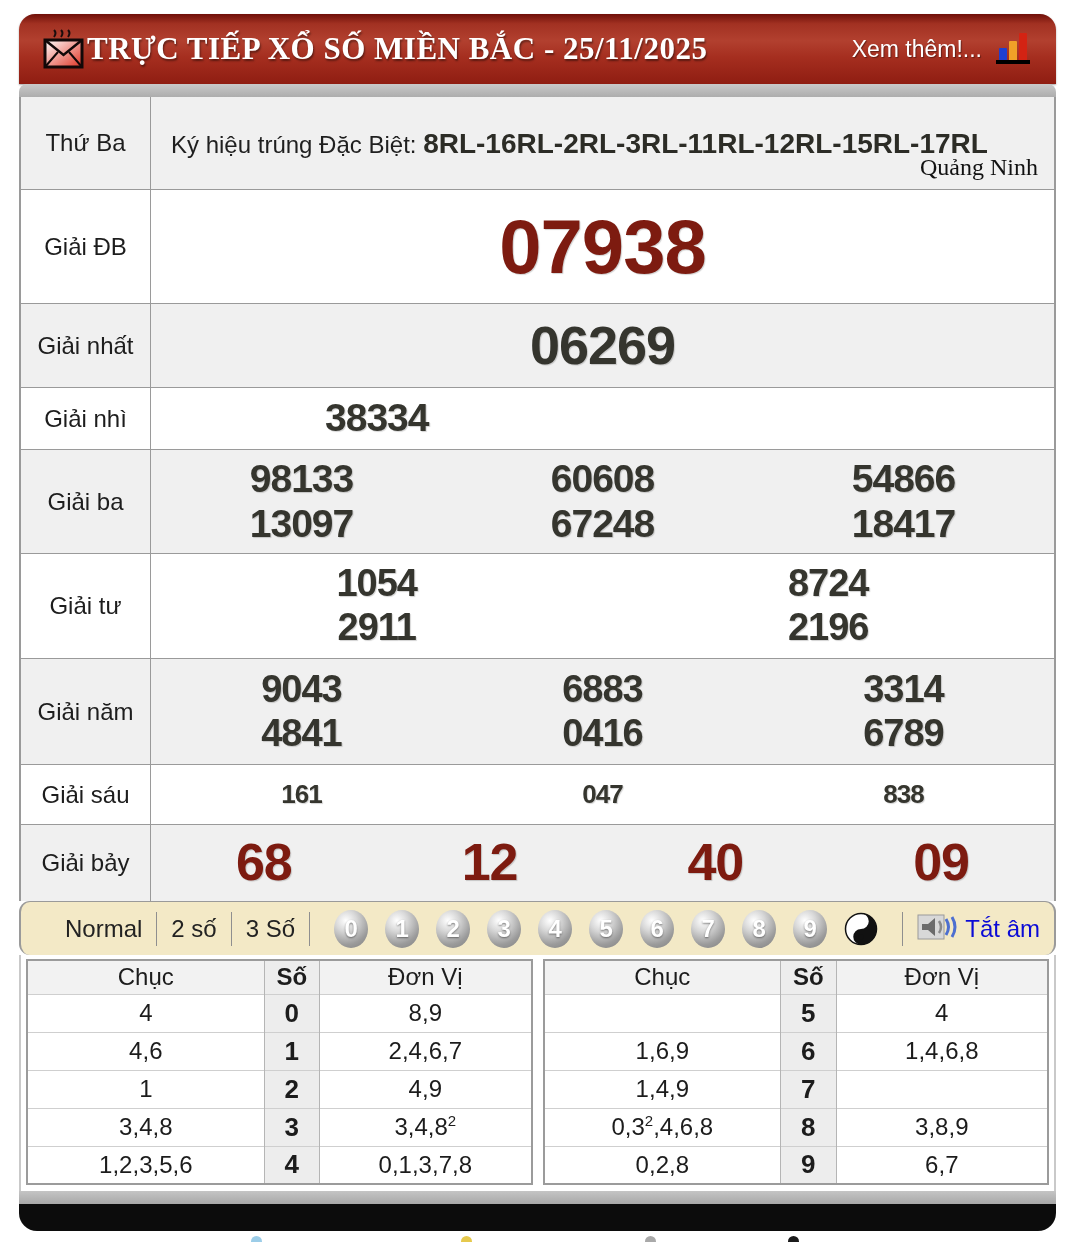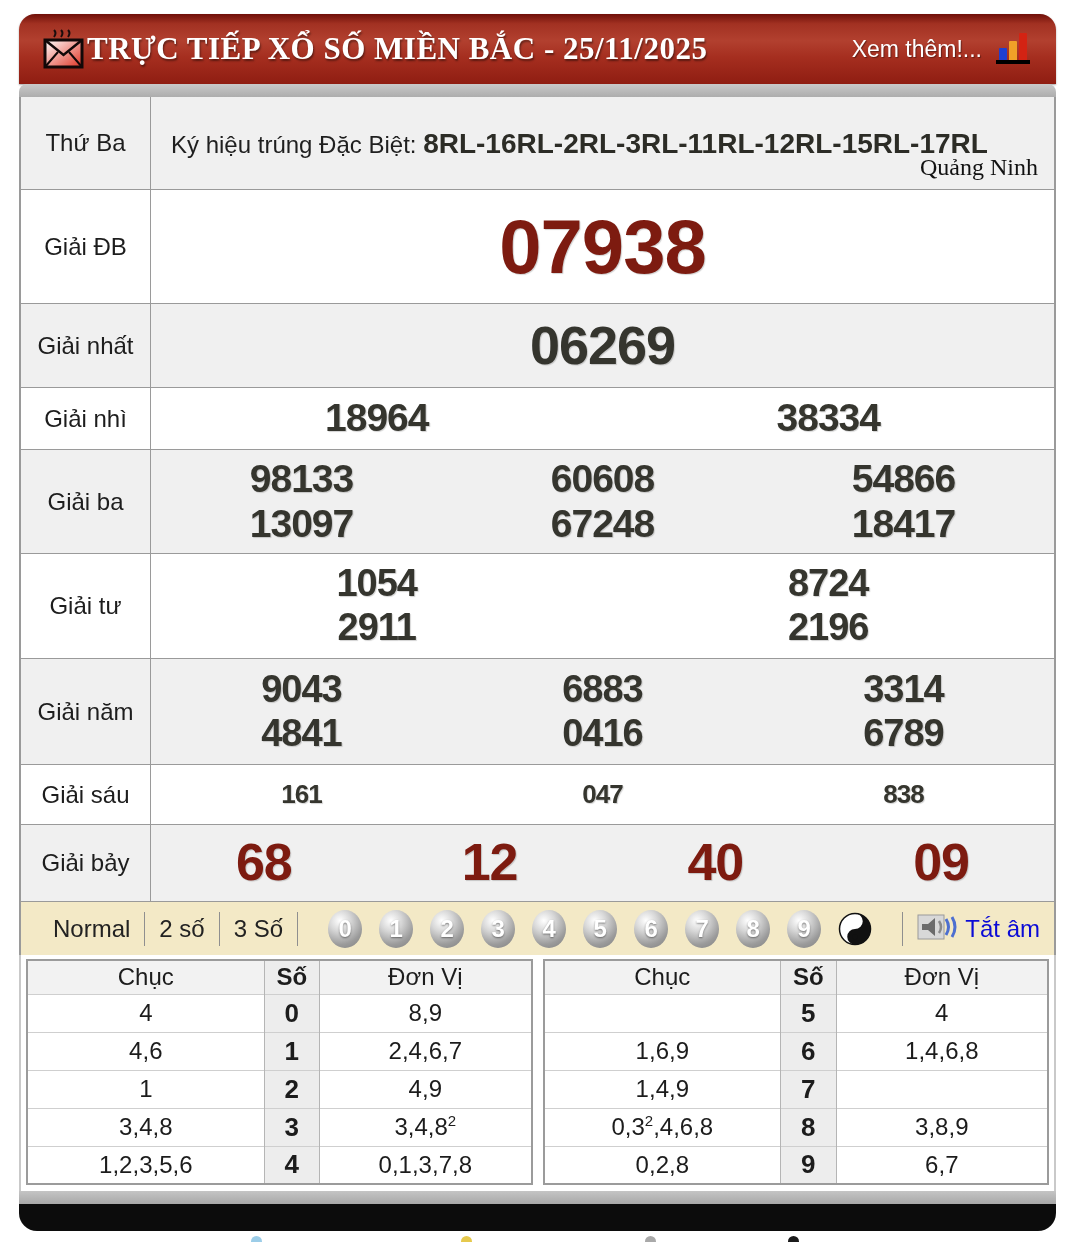--- a/index.html
+++ b/index.html
@@ -67,21 +67,21 @@
 
   .info-content{position:relative;padding:10px 14px 8px 20px;}
   .sign-text{font-size:24px;color:#1f1f1f;line-height:1.55;padding-right:40px;}
   .sign-value{font-weight:bold;font-size:28px;color:#2c2c26;}
   .province{position:absolute;right:16px;bottom:8px;
     font-family:"Liberation Serif", serif;font-size:24px;color:#111;}
 
   
   .controlbar{height:54px;background:var(--beige);display:flex;align-items:center;
     border-left:2px solid var(--border-gray);border-right:2px solid var(--border-gray);
-    border-top:1px solid var(--border-gray);padding:0 14px 0 18px;}
+    border-top:1px solid var(--border-gray);padding:0 14px 0 30px;border-radius:11px;}
   .mode{font-size:24px;color:#222;padding:0 14px;cursor:pointer;white-space:nowrap;}
   .vdiv{width:1px;height:34px;background:#8f8f8f;}
   .balls{flex:1;display:flex;align-items:center;justify-content:center;gap:17px;padding:0 10px;}
   .ball{width:34px;height:38px;border-radius:50%;cursor:pointer;
     background:radial-gradient(circle at 35% 28%, #ffffff 0%, #d8d8d8 30%, #9b9b9b 68%, #7e7e7e 100%);
     display:flex;align-items:center;justify-content:center;
     color:#fff;font-weight:bold;font-size:24px;text-shadow:0 1px 2px rgba(0,0,0,.45);}
   .yinyang{width:34px;height:38px;cursor:pointer;}
   .sound{display:flex;align-items:center;gap:8px;padding-left:14px;cursor:pointer;}
   .mute-label{color:var(--link-blue);font-size:24px;}
@@ -173,21 +173,20 @@
           <div class="pline cols1">
               <span class="pnum">06269</span>
             </div>
         </div>
       </div>
 
       <div class="prow r-2">
         <div class="plabel">Giải nhì</div>
         <div class="pcontent">
           <div class="pline cols2">
-            <span class="pnum">18964</span>
             <span class="pnum">38334</span>
           </div>
         </div>
       </div>
 
       <div class="prow r-3 gray">
         <div class="plabel">Giải ba</div>
         <div class="pcontent">
           <div class="pline cols3">
             <span class="pnum">98133</span>

